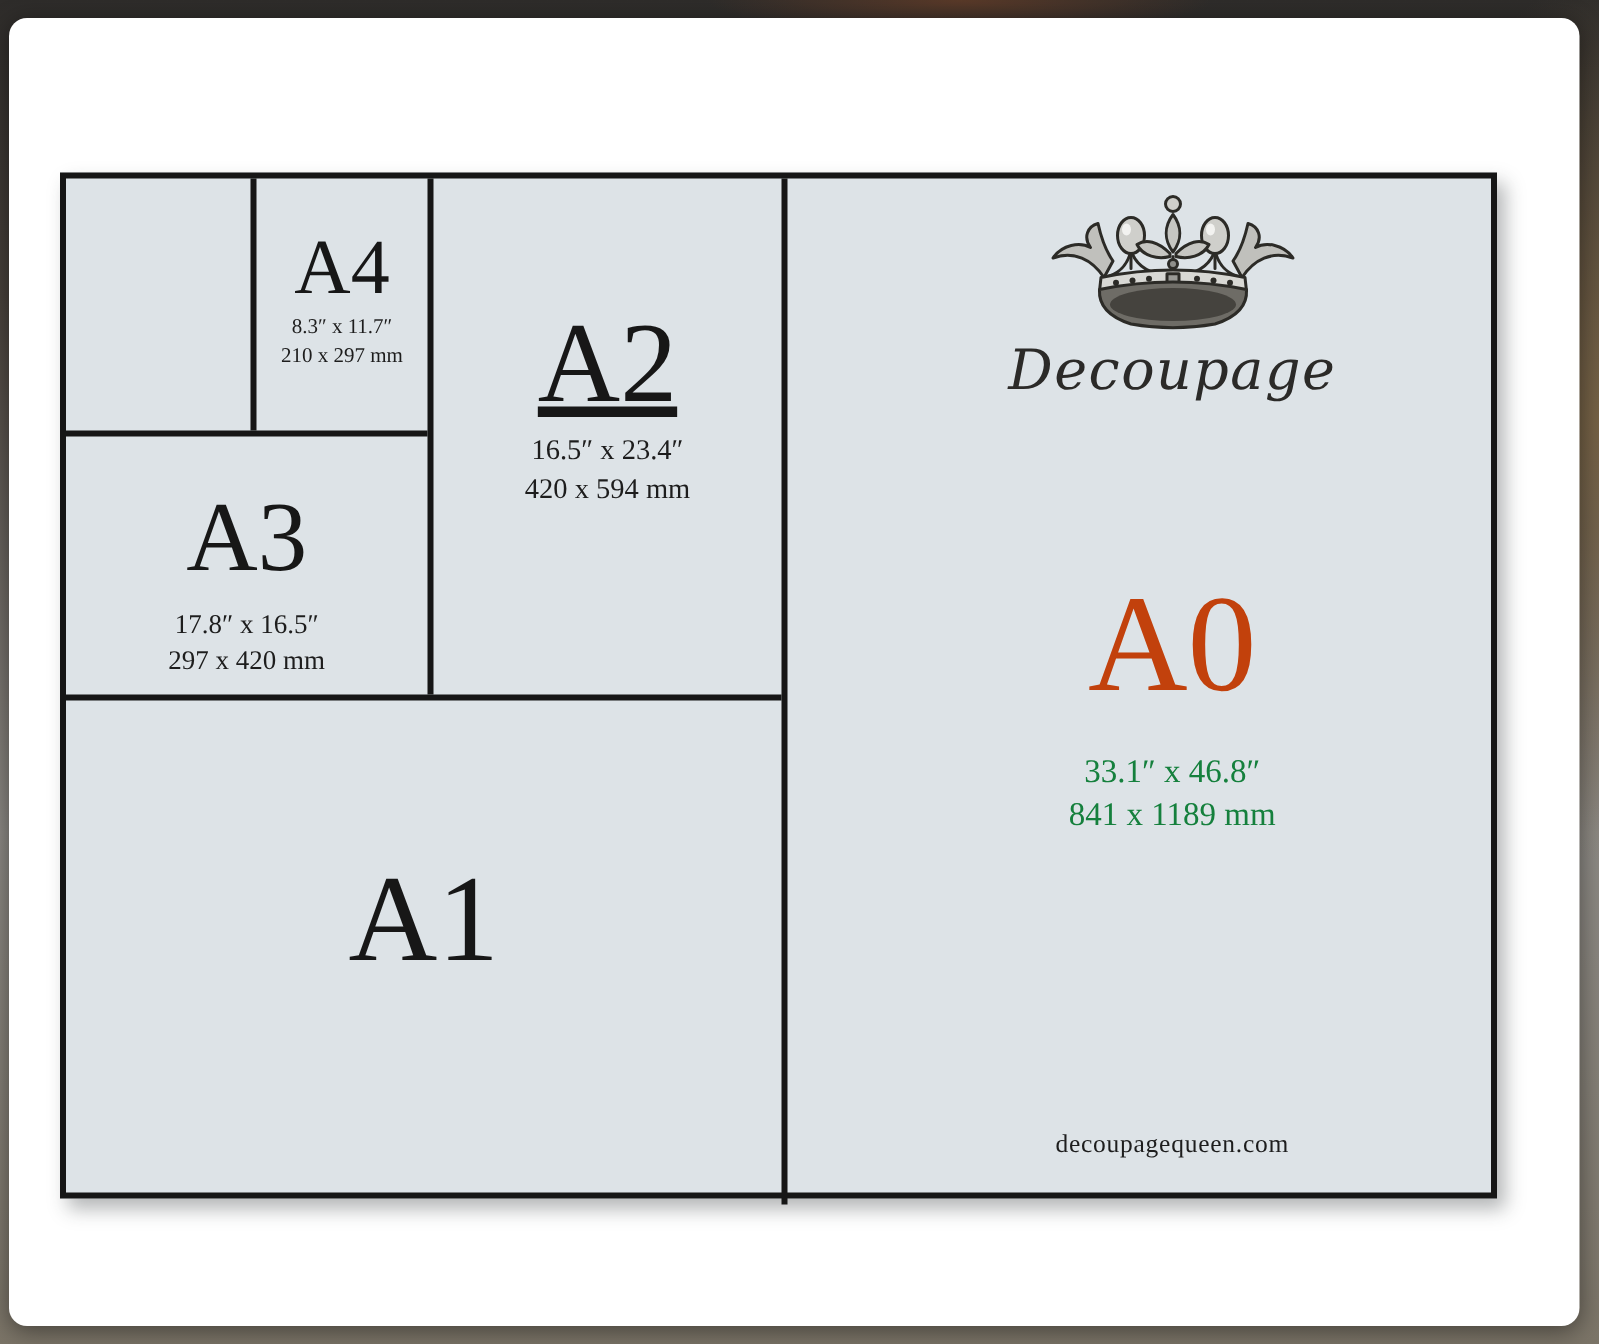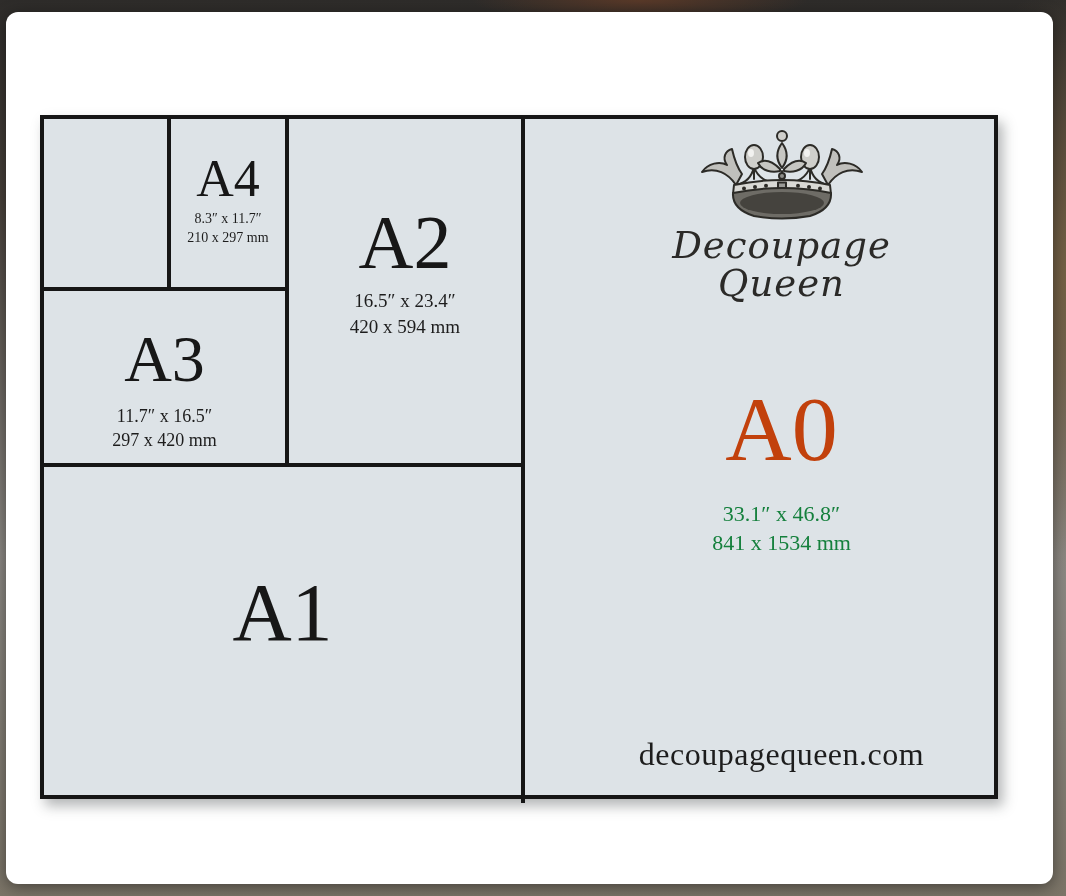--- a/index.html
+++ b/index.html
@@ -34,40 +34,40 @@
   .cell-blank{ left:0; top:0; width:123px; height:168px; }
   .cell-a4{ left:127px; top:0;    width:114px; height:168px; padding-bottom:6px; }
   .cell-a3{ left:0;    top:172px; width:241px; height:196px; }
   .cell-a2{ left:245px; top:0;    width:232px; height:344px; padding-bottom:38px; }
   .cell-a1{ left:0;    top:348px; width:477px; height:336px; padding-bottom:44px; }
   .cell-a0{ left:499px; top:0;    width:477px; height:684px; display:block; }
 
   .size-label{ line-height:1; color:#171717; }
   .cell-a4 .size-label{ font-size:52px; }
   .cell-a3 .size-label{ font-size:66px; }
-  .cell-a2 .size-label{ font-size:76px; }
+  .cell-a2 .size-label{ font-size:76px;text-decoration:underline; }
   .cell-a1 .size-label{ font-size:82px; }
 
   .size-dims{ text-align:center; color:#1d1d1d; margin-top:8px; line-height:1.35; }
   .cell-a4 .size-dims{ font-size:14px; margin-top:5px; }
   .cell-a3 .size-dims{ font-size:18px; margin-top:12px; }
   .cell-a2 .size-dims{ font-size:19px; }
   .cell-a1 .size-dims{ font-size:20px; margin-top:18px; }
 
   .logo{ position:absolute; top:10px; left:0; width:100%; text-align:center; }
   .brand-script{
     font-family:"DejaVu Serif",serif; font-style:italic;
     font-size:37px; line-height:1.02; color:#2b2a28; letter-spacing:1px;
   }
   .a0-label{ position:absolute; top:264px; width:100%; text-align:center;
              font-size:92px; line-height:1; color:#c2410c; }
   .a0-dims{ position:absolute; top:380px; width:100%; text-align:center;
             font-size:22px; line-height:1.32; color:#15803d; }
   .website{ position:absolute; bottom:30px; width:100%; text-align:center;
-            font-size:32px; color:#1d1d1d; letter-spacing:0.5px; }
+            font-size:17px; color:#1d1d1d; letter-spacing:0.5px; }
 </style>
 </head>
 <body>
 
 <div class="card">
   <div class="diagram">
 
     <div class="line v-main"></div>
     <div class="line h-1"></div>
     <div class="line v-2"></div>
@@ -80,21 +80,21 @@
       <div class="size-label">A4</div>
       <div class="size-dims">
         <div>8.3″ x 11.7″</div>
         <div>210 x 297 mm</div>
       </div>
     </div>
 
     <div class="cell cell-a3">
       <div class="size-label">A3</div>
       <div class="size-dims">
-        <div>11.7″ x 16.5″</div>
+        <div>17.8″ x 16.5″</div>
         <div>297 x 420 mm</div>
       </div>
     </div>
 
     <div class="cell cell-a2">
       <div class="size-label">A2</div>
       <div class="size-dims">
         <div>16.5″ x 23.4″</div>
         <div>420 x 594 mm</div>
       </div>
@@ -136,25 +136,24 @@
             <rect x="84" y="53.5" width="8" height="6" fill="#9a9a96"></rect>
             <circle cx="104" cy="56.8" r="2" fill="#2c2b27" stroke="none"></circle>
             <circle cx="115" cy="58" r="2" fill="#2c2b27" stroke="none"></circle>
             <circle cx="126" cy="59.5" r="2" fill="#2c2b27" stroke="none"></circle>
 
             <path d="M39,64 Q88,54 137,64 Q138,80 116,87 Q88,92 60,87 Q38,80 39,64 Z" fill="#6e6c66"></path>
             <ellipse cx="88" cy="74" rx="42" ry="11" fill="#45433e" stroke="none"></ellipse>
           </g>
         </svg>
         <div class="brand-script">Decoupage</div>
-        <div class="brand-script">Queen</div>
       </div>
 
       <div class="a0-label">A0</div>
       <div class="a0-dims">
         <div>33.1″ x 46.8″</div>
-        <div>841 x 1534 mm</div>
+        <div>841 x 1189 mm</div>
       </div>
       <div class="website">decoupagequeen.com</div>
     </div>
 
   </div>
 </div>
 
 </body></html>

